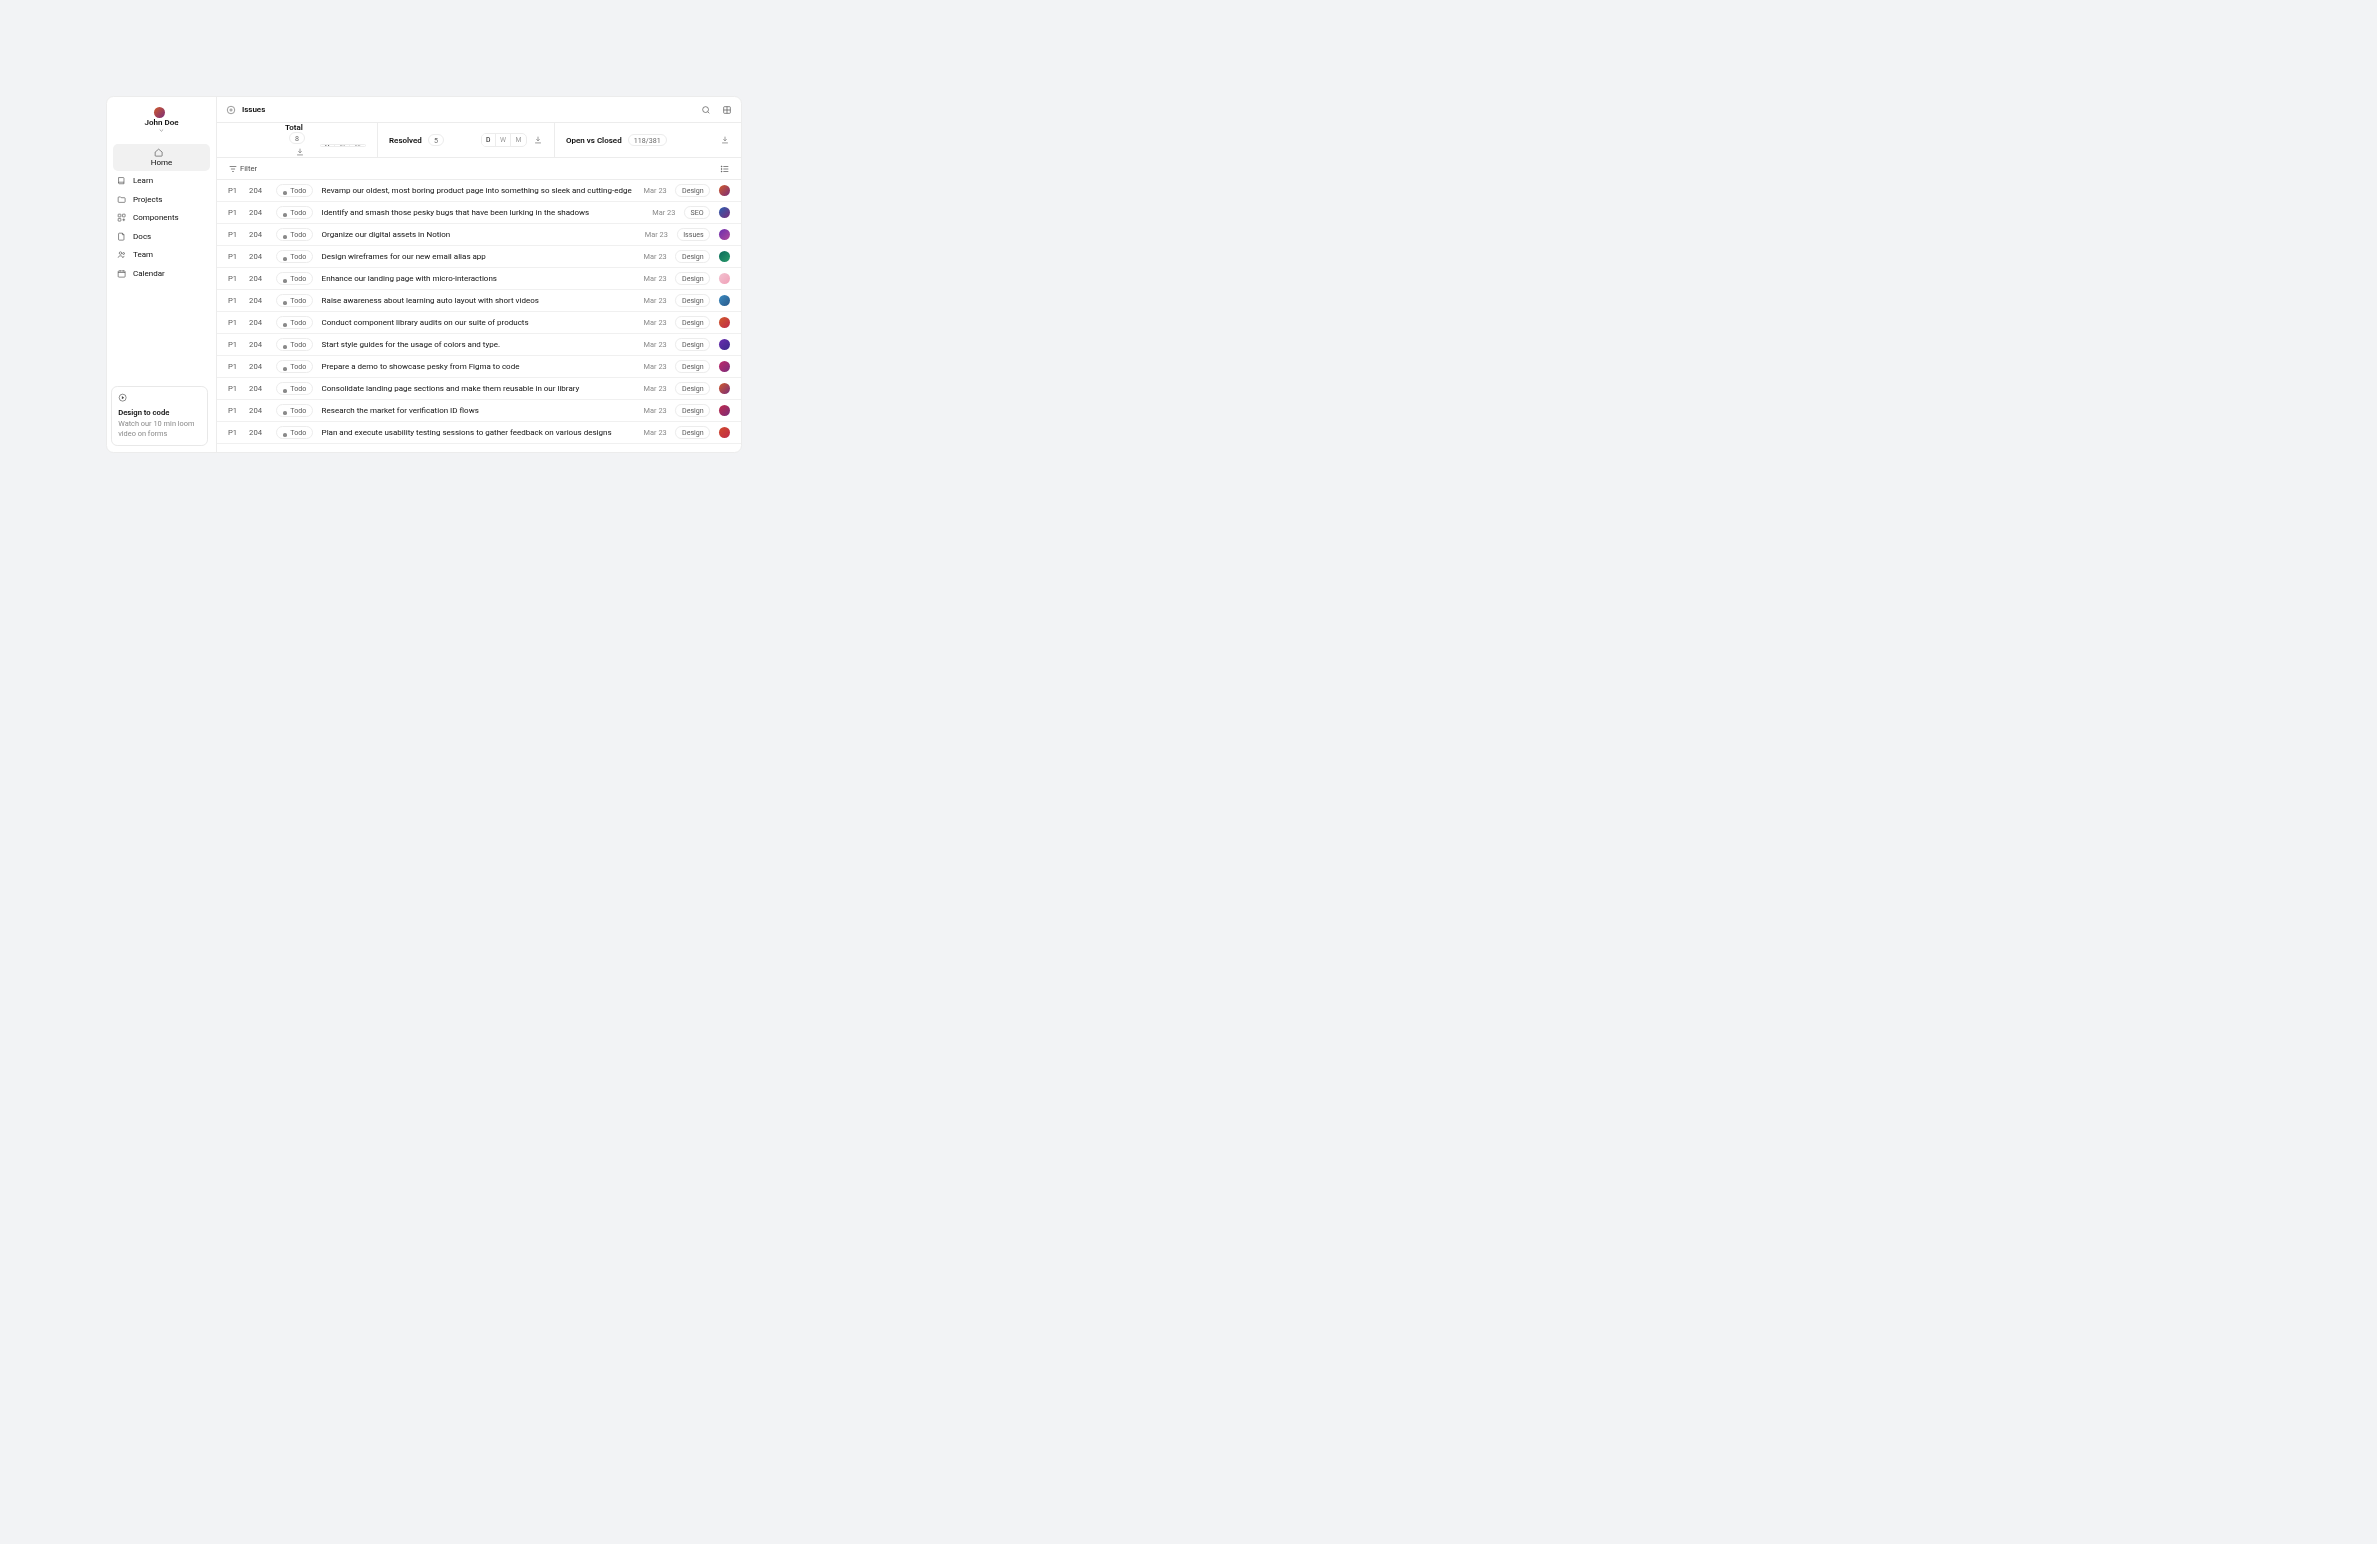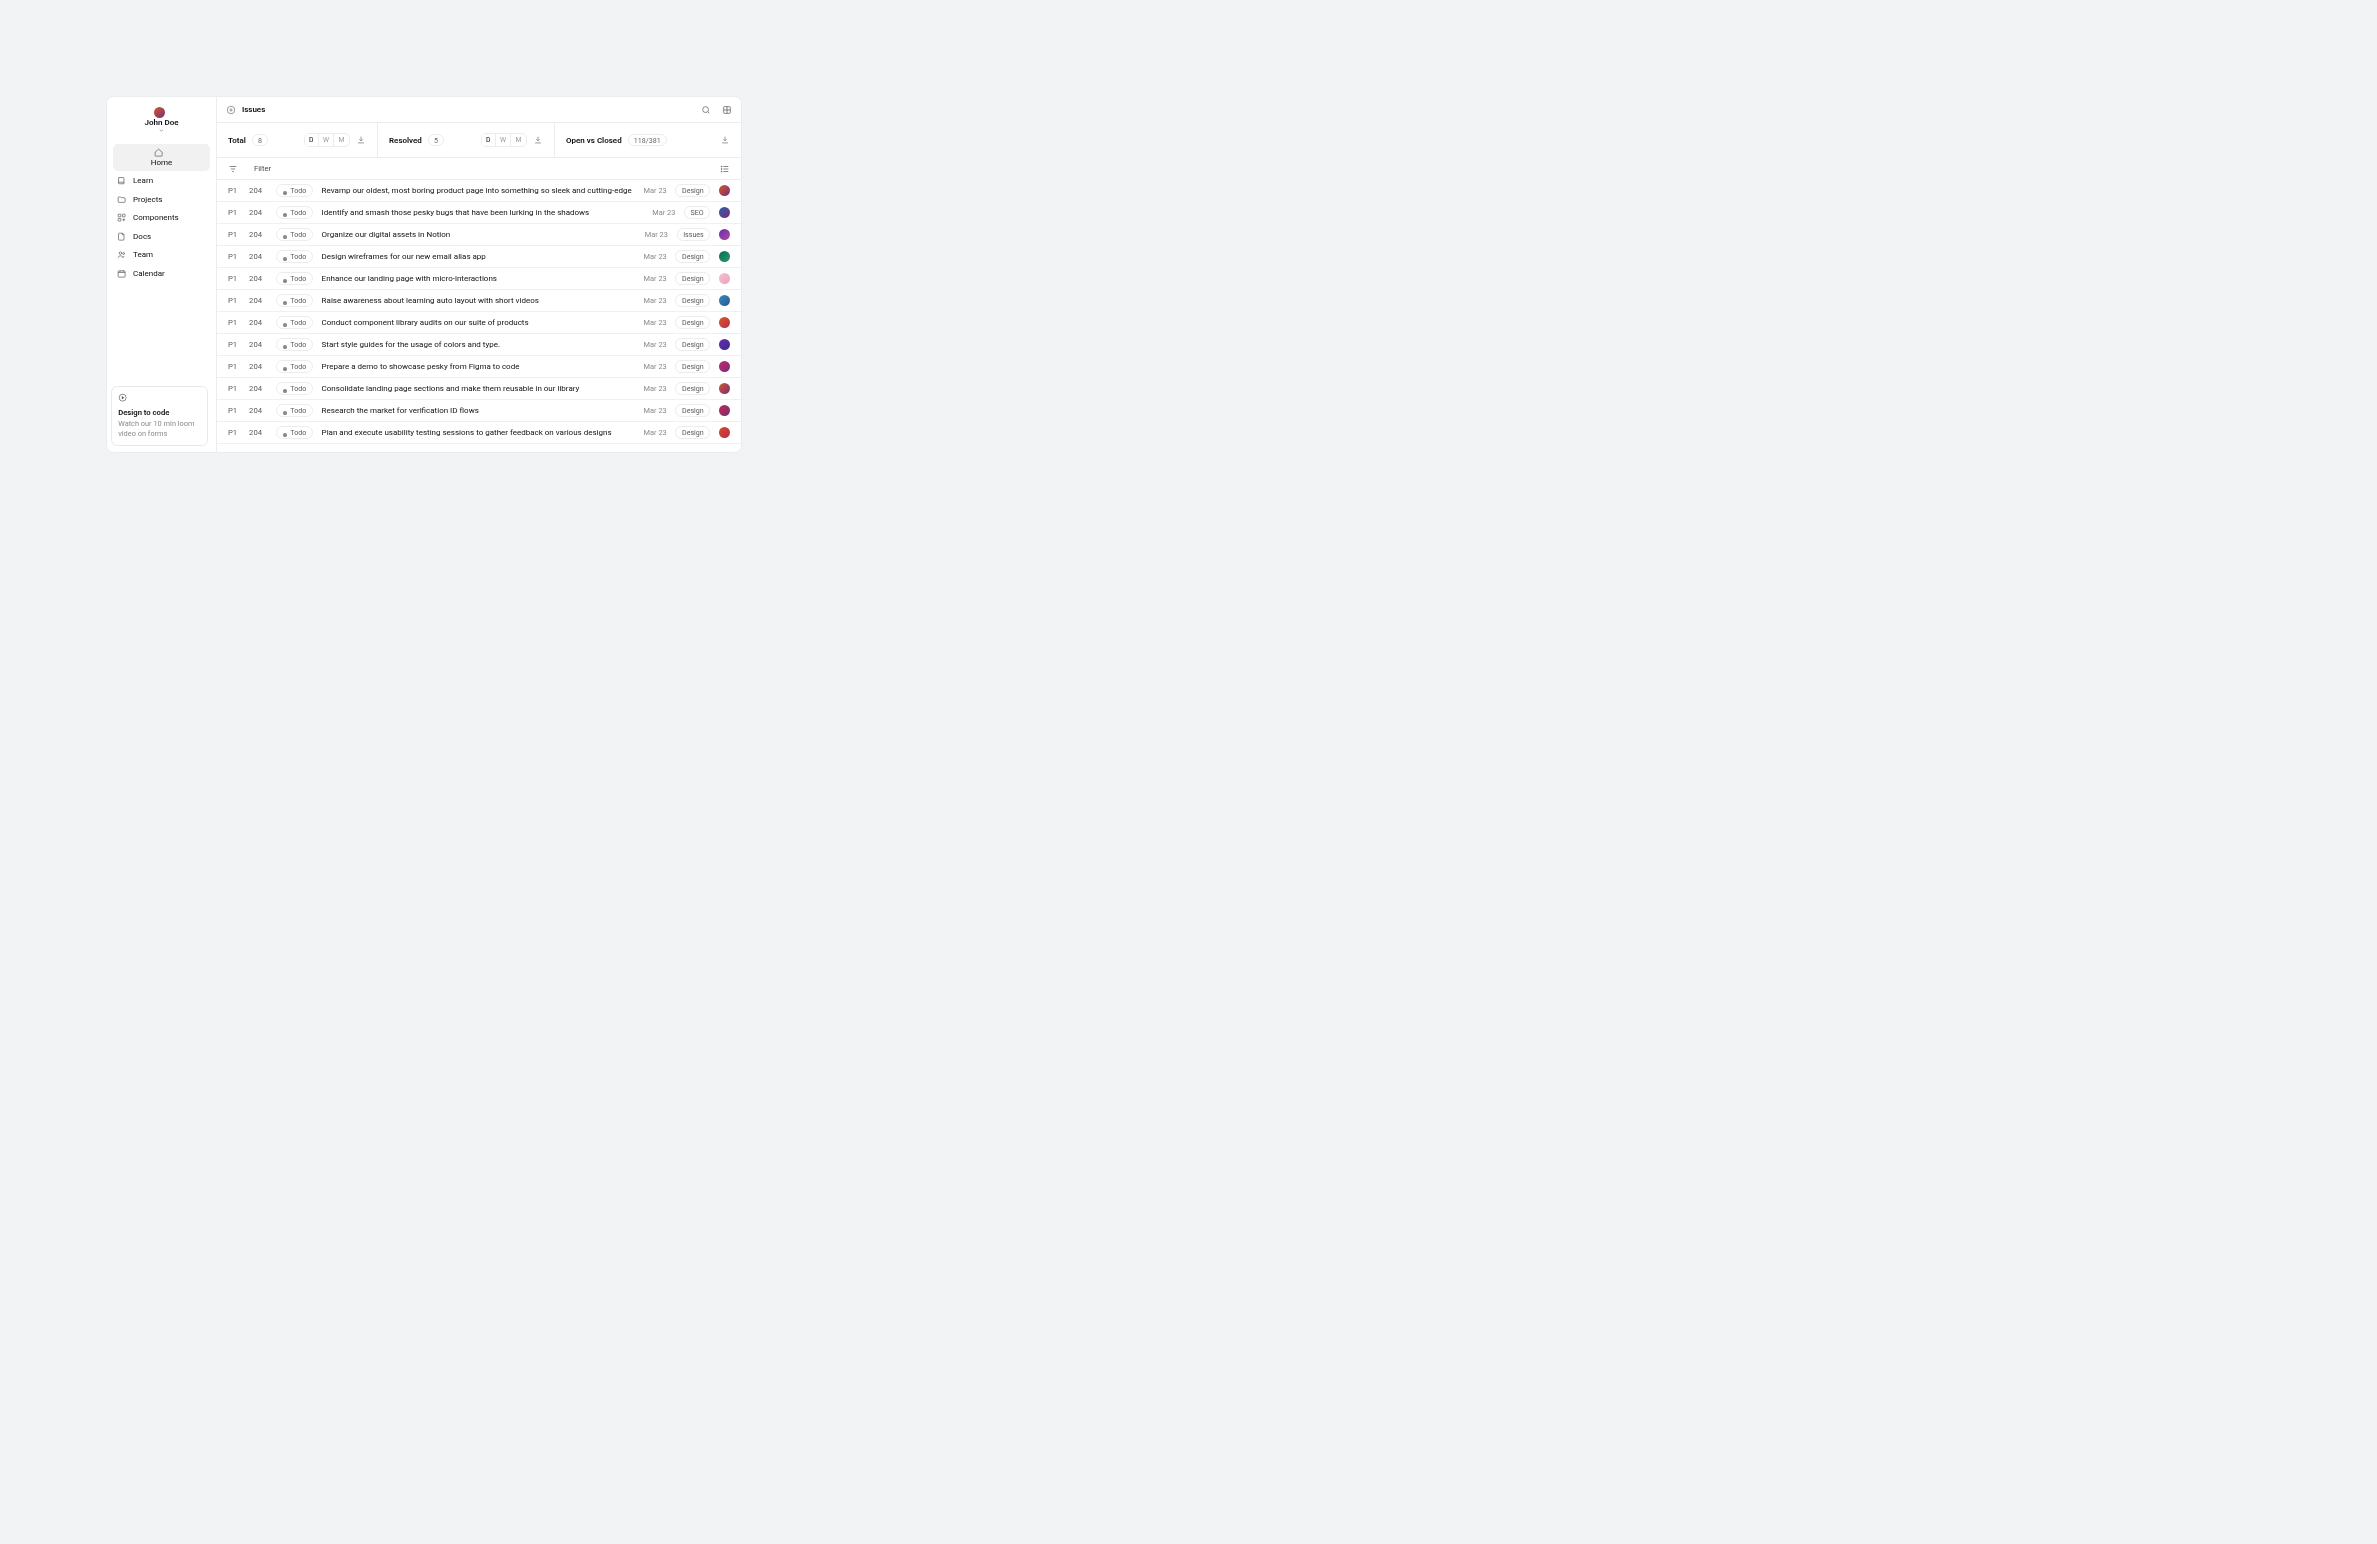--- a/index.html
+++ b/index.html
@@ -95,21 +95,21 @@
     height: 35px;
     border-bottom: 0.6px solid #ececec;
     display: flex;
   }
   .stat {
     border-right: 0.6px solid #ececec;
     display: flex; align-items: center;
     padding: 0 11px;
   }
   .stat:last-child { border-right: none; flex: 1; }
-  .stat-a { width: 161px; }
+  .stat-a { width: 161px; flex-direction: column; }
   .stat-b { width: 177px; }
   .stat-label { font-weight: 600; font-size: 8px; margin-right: 6.2px; }
   .count-pill {
     border: 0.6px solid #ececec; border-radius: 6.2px;
     padding: 0.6px 5px; font-size: 7.1px; color: #6a6a6a;
   }
   .seg {
     margin-left: auto; display: flex; align-items: center; gap: 0;
     border: 0.6px solid #ececec; border-radius: 5px; overflow: hidden;
   }
@@ -121,21 +121,21 @@
   .seg span.sel { color: #0d0d0d; background: #fff; }
   .download { margin-left: 6.2px; color: #6a6a6a; cursor: pointer; }
 
   .filterbar {
     height: 22px;
     border-bottom: 0.6px solid #ececec;
     display: flex; align-items: center;
     padding: 0 11px;
     color: #4a4a4a;
   }
-  .filterbar .lbl { margin-left: 16px; font-size: 7.7px; }
+  .filterbar .lbl { margin-left: 2px; font-size: 7.7px; }
   .filterbar .right { margin-left: auto; }
 
   .rows { flex: 1; overflow: hidden; }
   .row {
     height: 22px;
     border-bottom: 0.6px solid #f0f0f0;
     display: flex; align-items: center;
     padding: 0 11px 0 11px;
     gap: 8.7px;
   }

